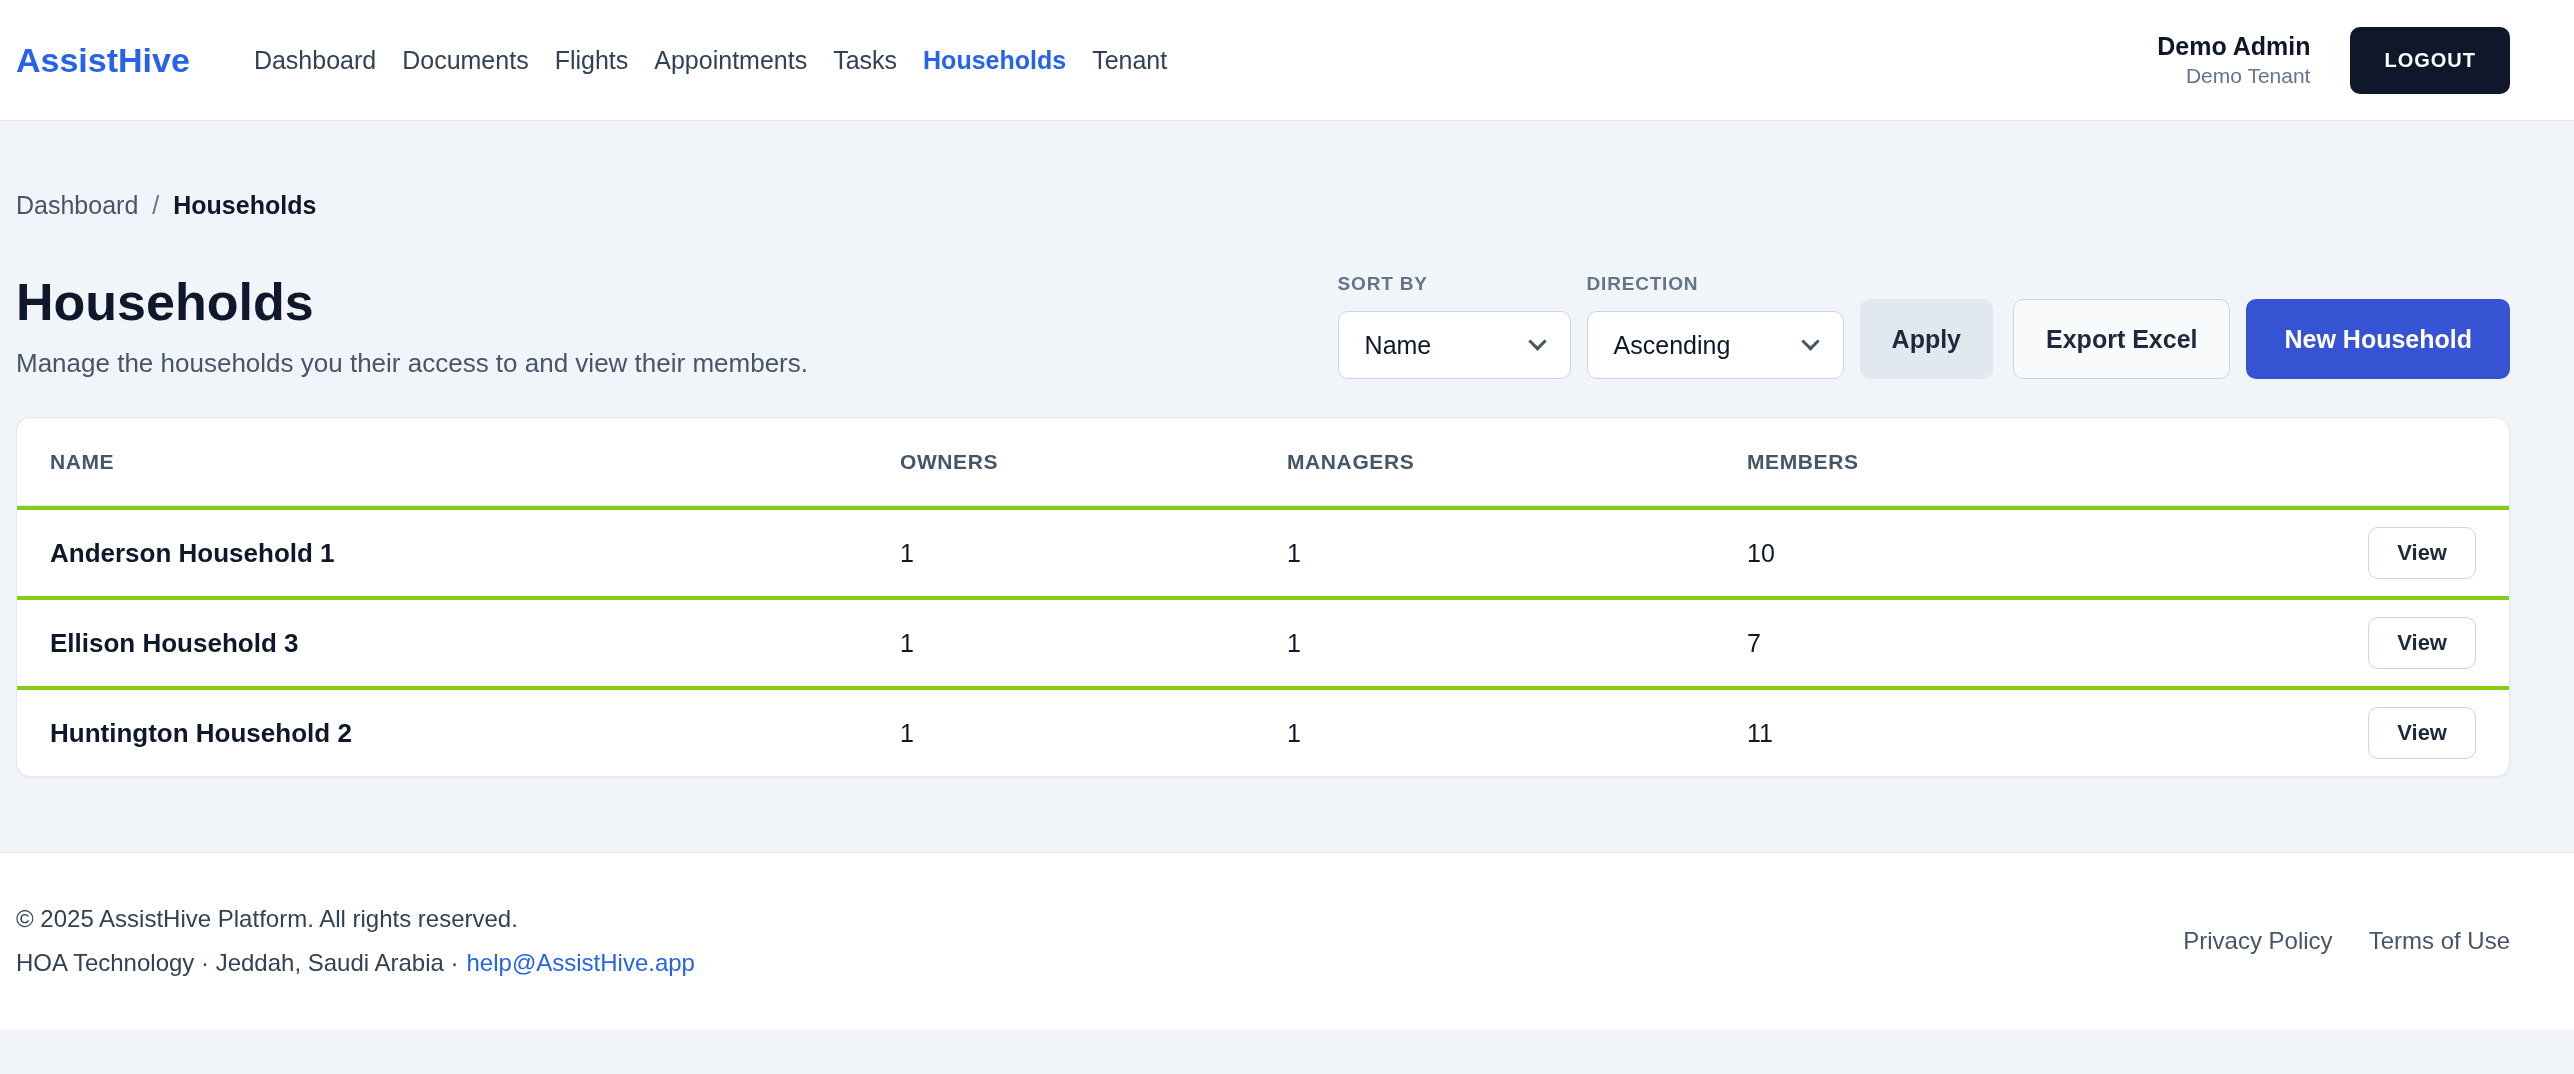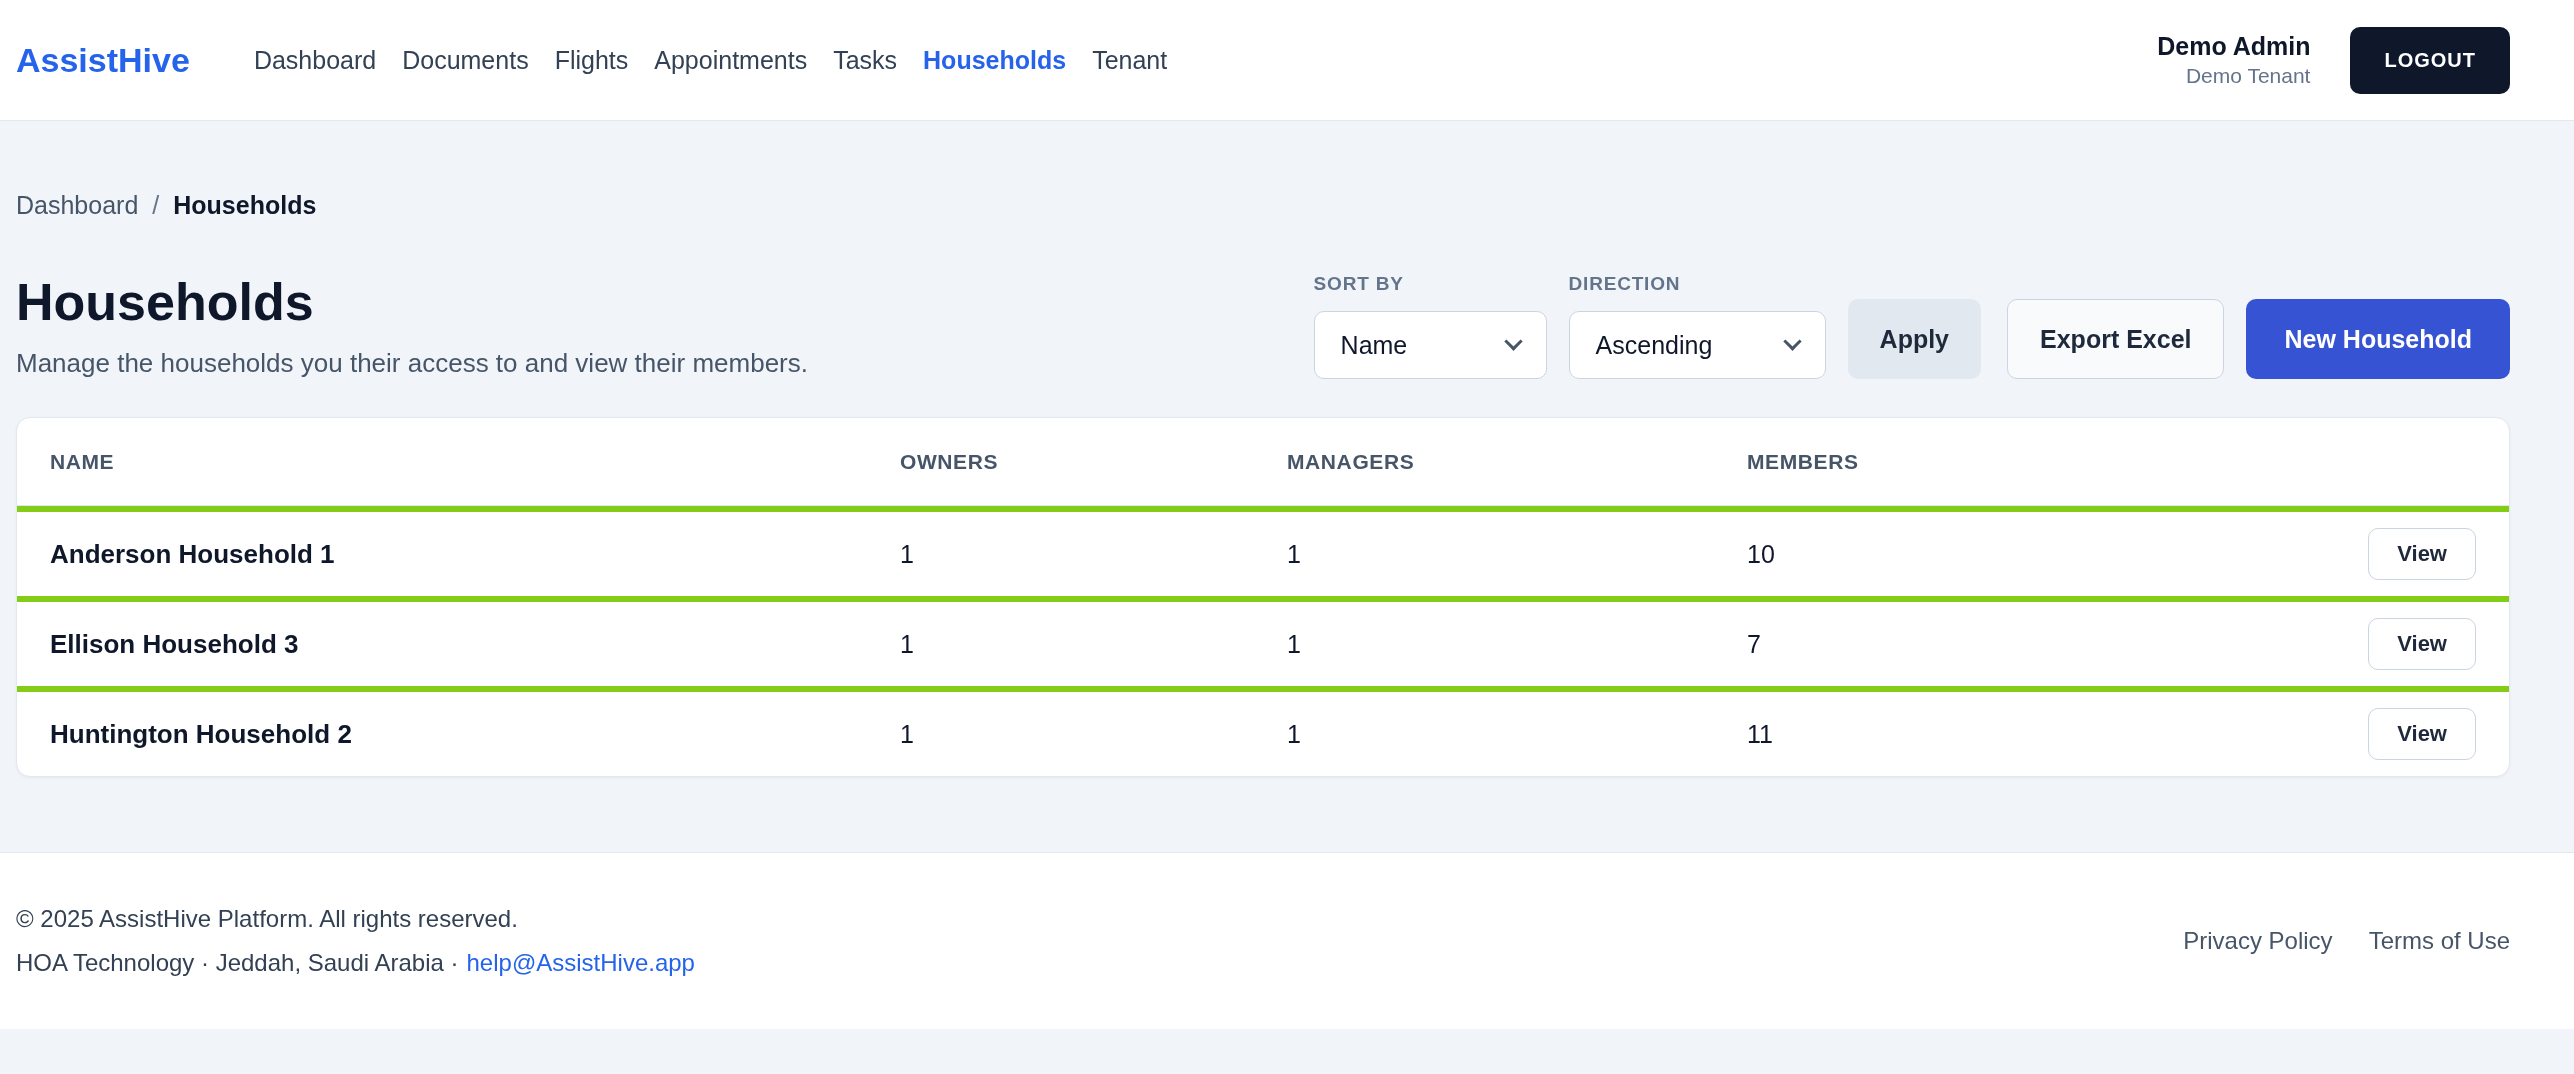--- a/index.html
+++ b/index.html
@@ -65,21 +65,21 @@
     font-size: 25px;
   }
   .breadcrumb a { color: #475569; text-decoration: none; cursor: pointer; }
   .breadcrumb .sep { color: #64748b; }
   .breadcrumb .current { color: #0f172a; font-weight: 700; }
 
   .page-head { display: flex; align-items: flex-end; justify-content: space-between; margin-top: 52px; }
   .title-block h1 { margin: 0; font-size: 52px; font-weight: 700; color: #0f172a; }
   .title-block p { margin: 16px 0 0 0; font-size: 26px; color: #475569; }
 
-  .controls { display: flex; align-items: flex-end; gap: 22px; }
+  .controls { display: flex; align-items: flex-end; gap: 16px; }
   .control { display: flex; flex-direction: column; }
   .control label {
     font-size: 19px;
     font-weight: 700;
     letter-spacing: 0.8px;
     color: #64748b;
     margin-bottom: 16px;
   }
   .select {
     height: 68px;
@@ -128,21 +128,21 @@
     box-shadow: 0 1px 3px rgba(15, 23, 42, 0.05);
     overflow: hidden;
   }
   .trow {
     display: grid;
     grid-template-columns: 850px 387px 460px 1fr auto;
     align-items: center;
     padding: 0 33px;
     height: 90px;
   }
-  .trow + .trow { border-top: 6px solid #84cc16; }
+  .trow + .trow { border-top: 4px solid #84cc16; }
   .thead { height: 88px; border-bottom: 1px solid #e2e8f0; }
   .thead .th {
     font-size: 21px;
     font-weight: 700;
     letter-spacing: 0.6px;
     color: #475569;
   }
   .cell-name { font-size: 26px; font-weight: 700; color: #0f172a; }
   .cell-num { font-size: 25px; color: #0f172a; }
   .cell-action { justify-self: end; }

